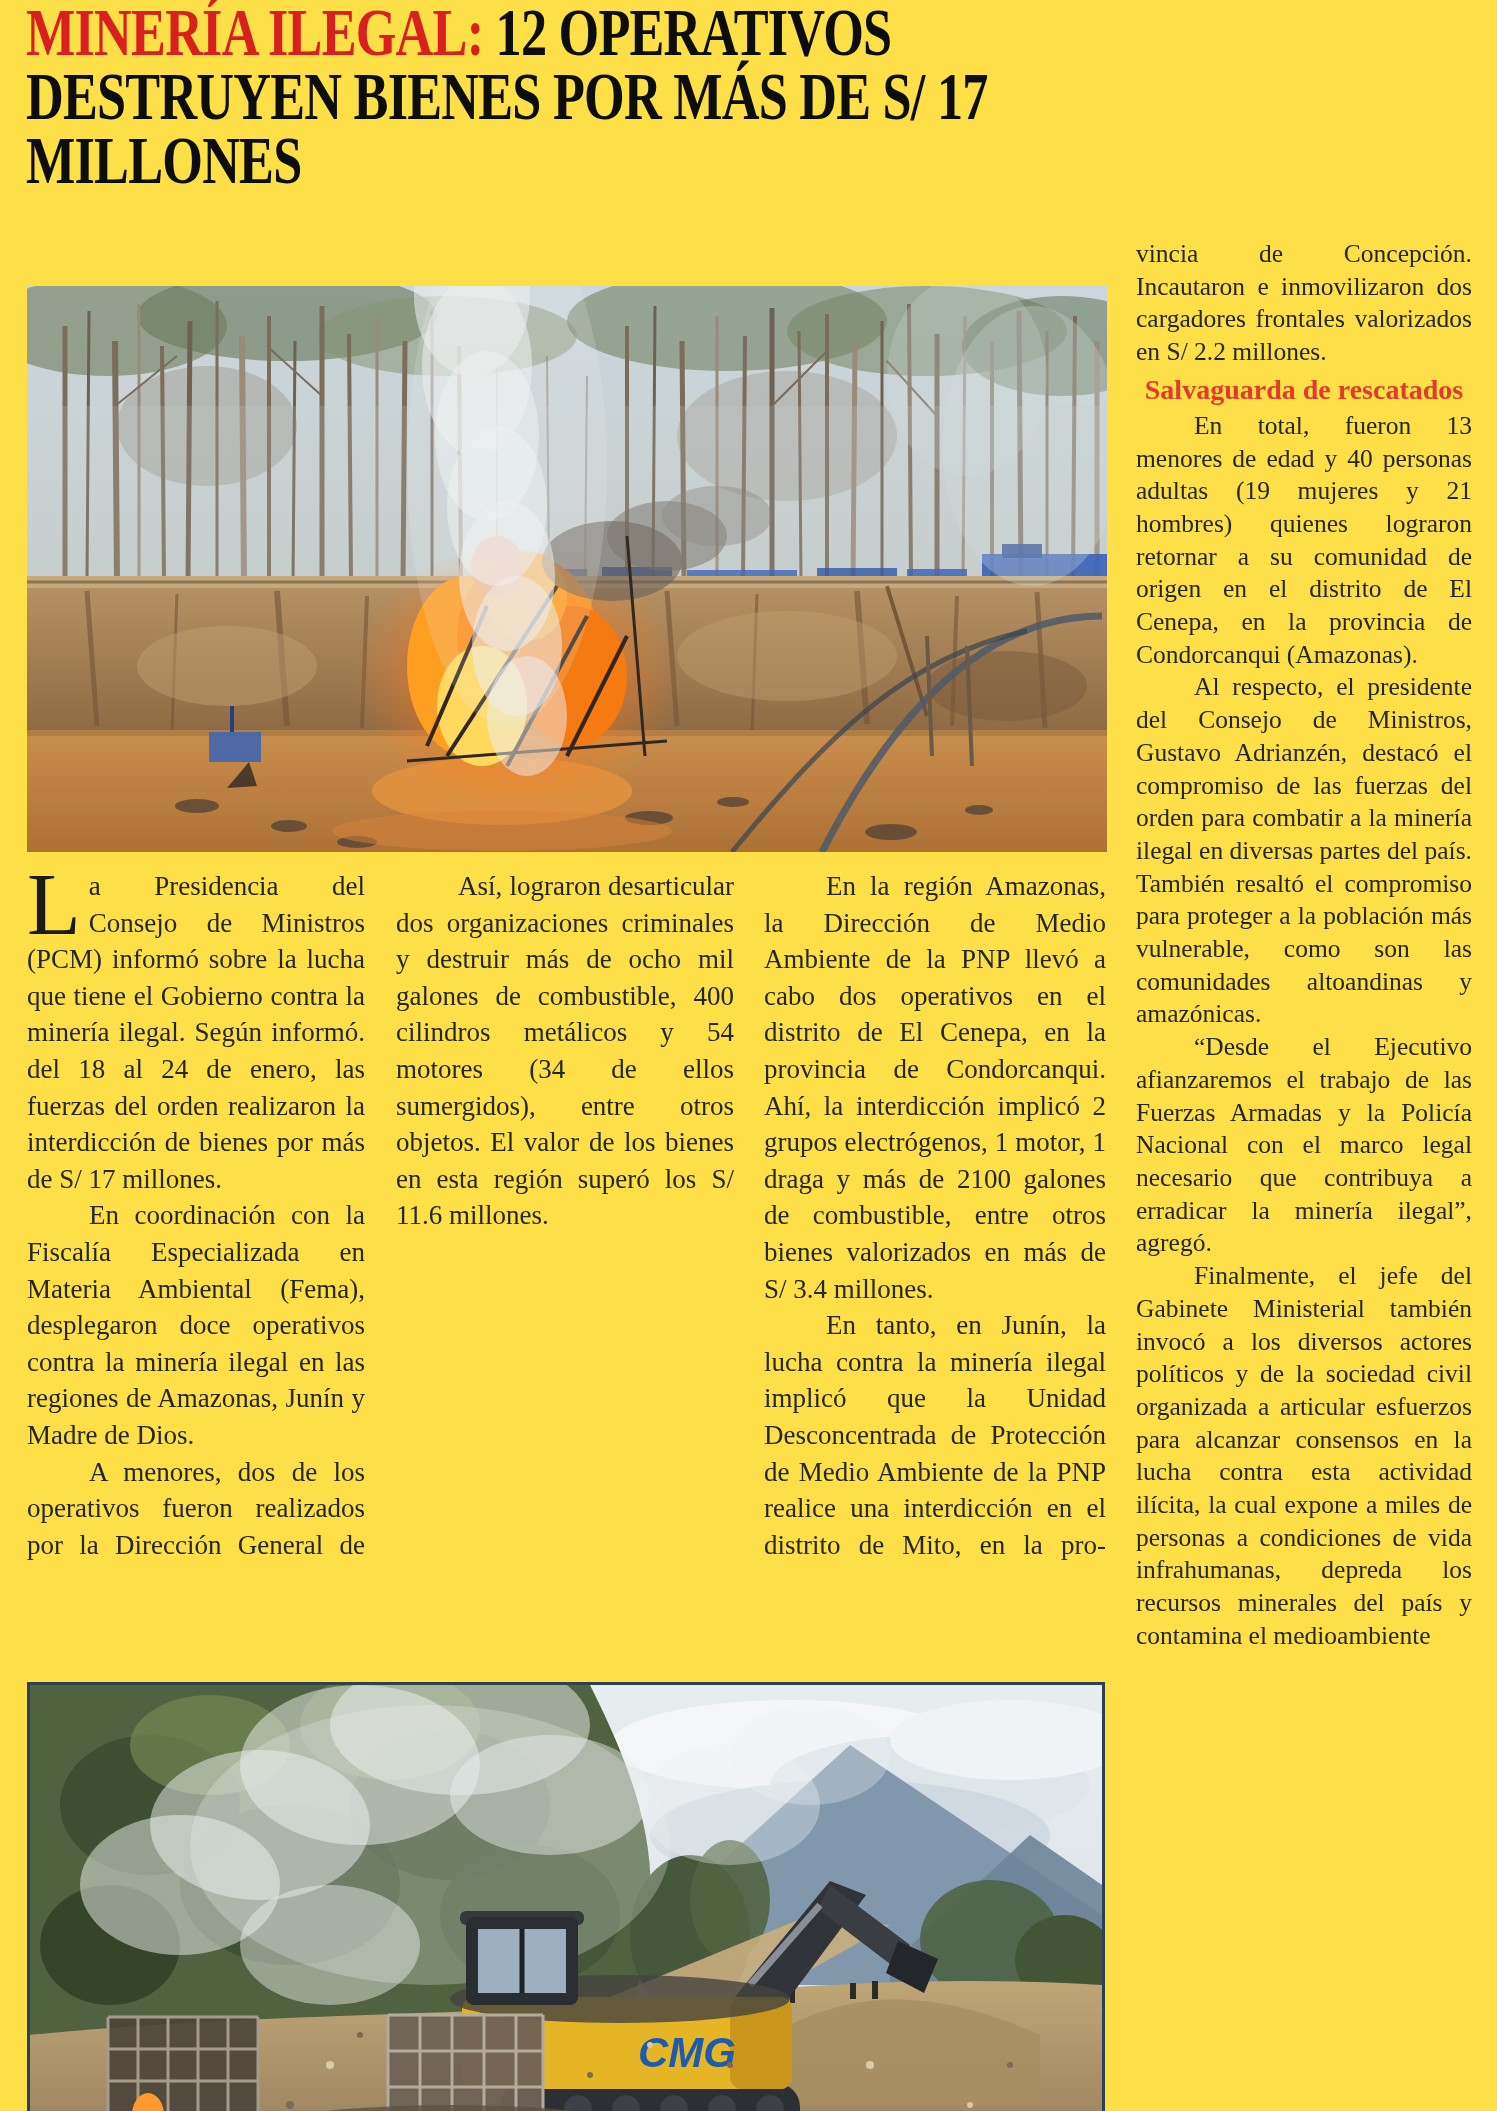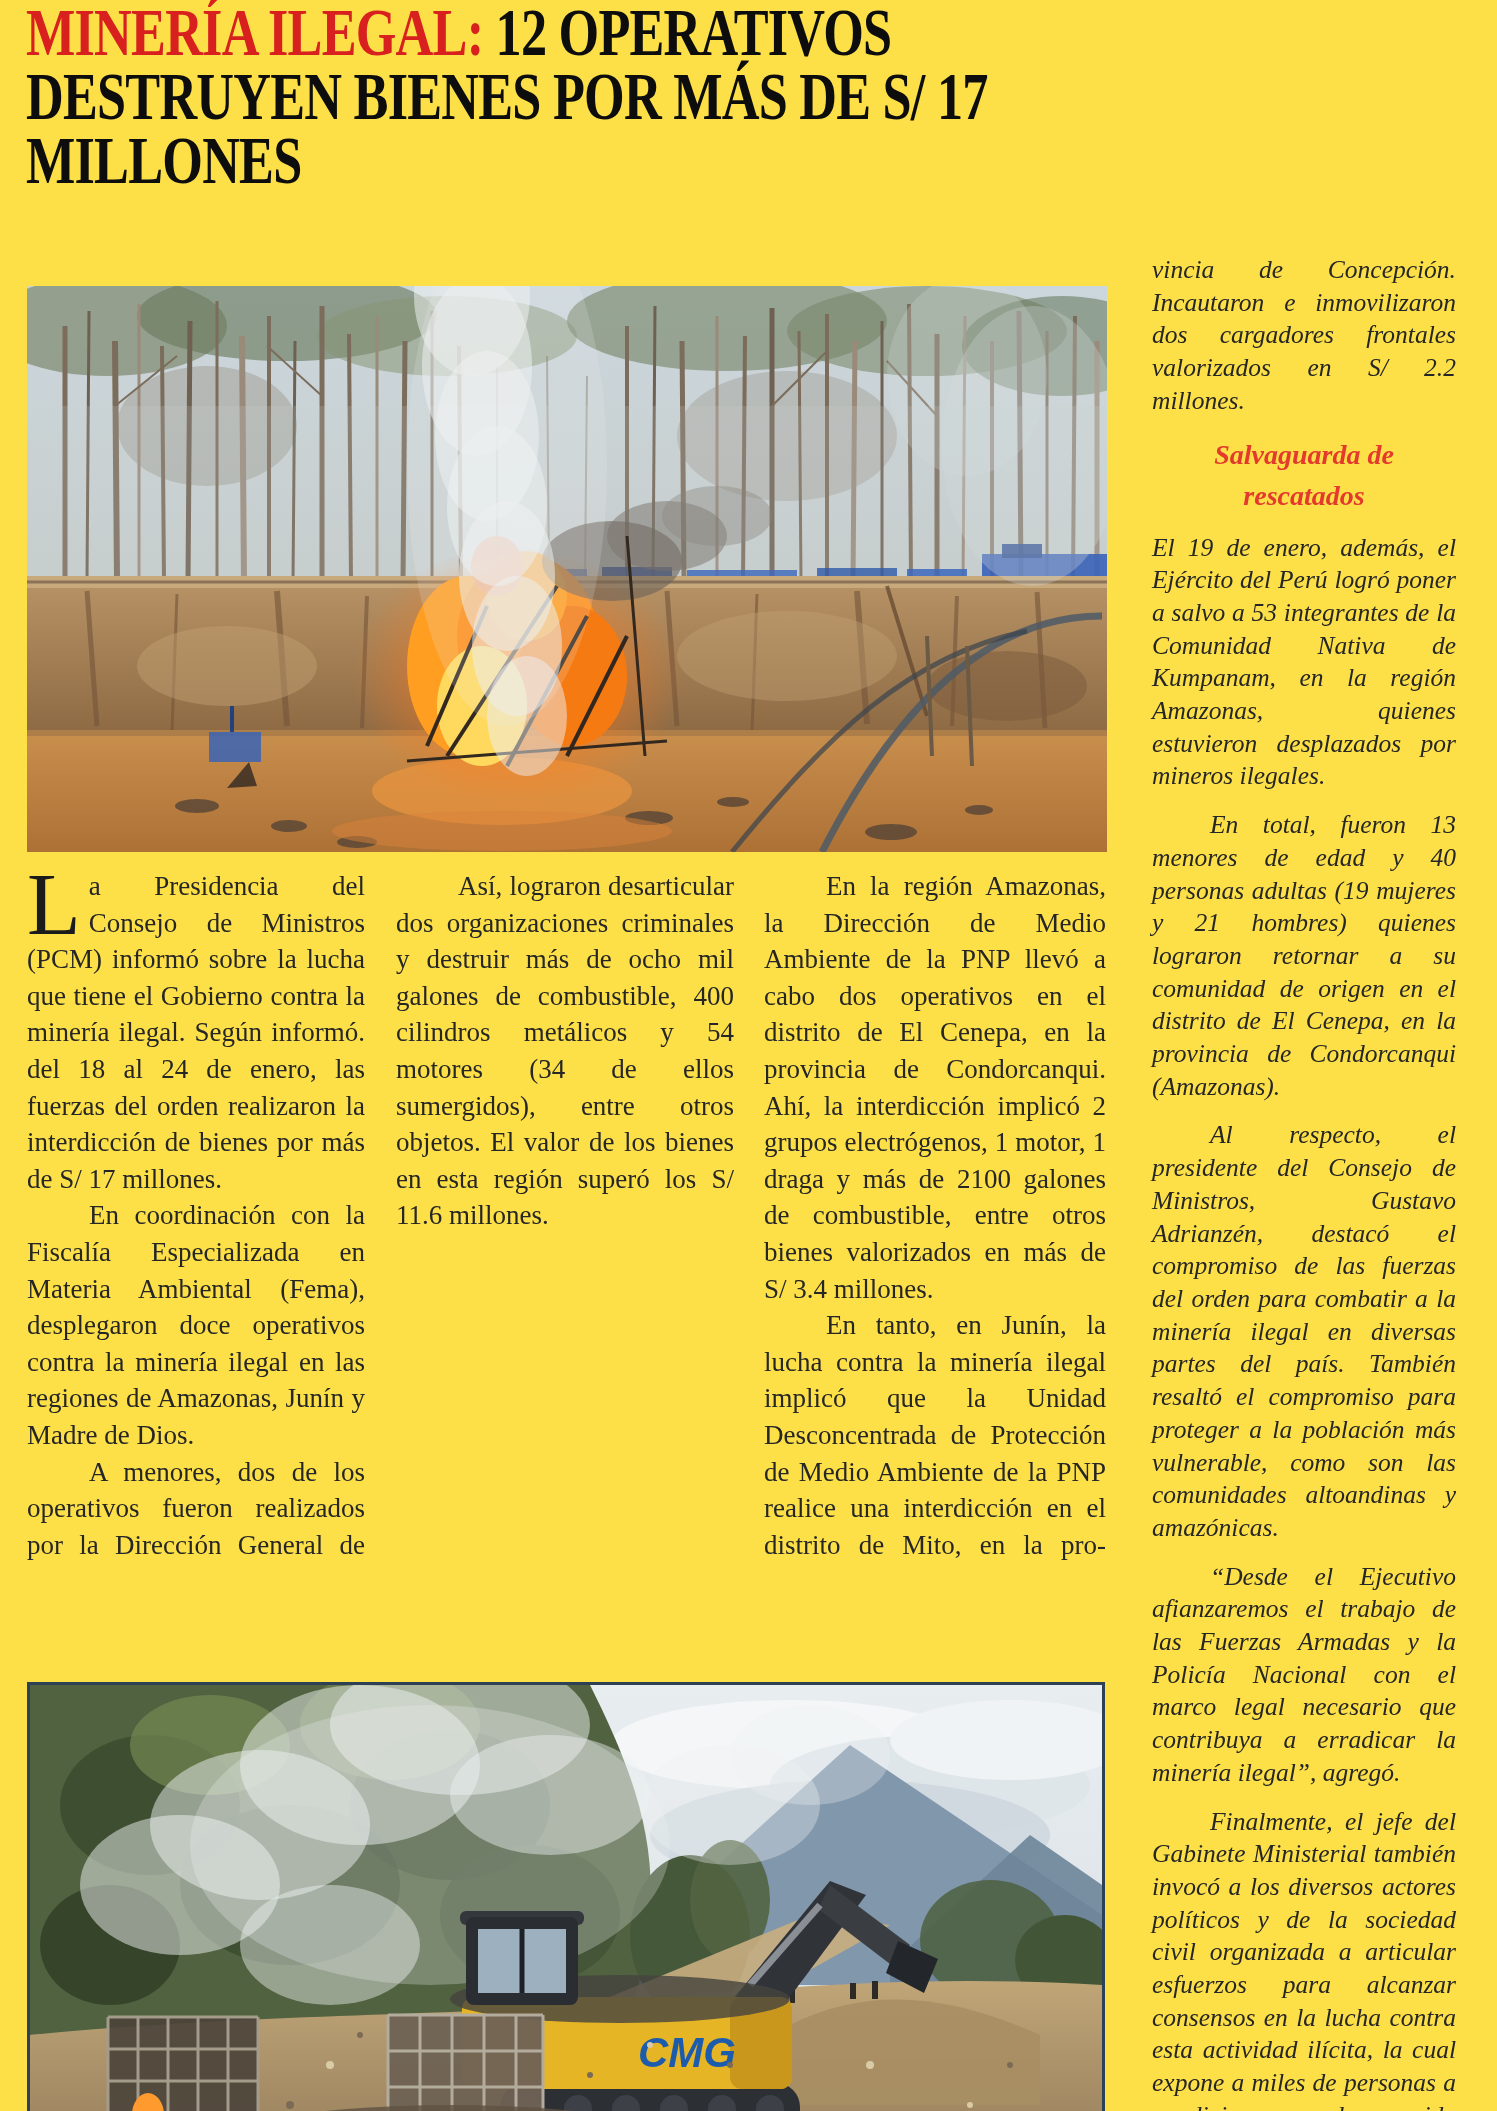--- a/index.html
+++ b/index.html
@@ -38,21 +38,21 @@
   .dropcap{
     float:left;font-size:88px;line-height:62px;padding:6px 8px 0 0;
     font-weight:400;color:#1b1b1b;
   }
   
   .sidebar{
     position:absolute;left:1136px;top:238px;width:336px;
     font-size:25.5px;line-height:32.7px;text-align:justify;color:#262626;
     hyphens:auto;-webkit-hyphens:auto;
   }
-  .sidebar p{margin:16px;padding:0;font-style:italic;}
+  .sidebar p{margin:0;padding:0;}
   .sidebar .ind{text-indent:58px;}
   .subhead{
     color:#e33a2d;font-weight:bold;font-size:28px;line-height:41px;
     text-align:center;margin:27px 6px 13px 6px;text-align-last:center;text-indent:0;
   }
 </style>
 </head>
 <body>
 
 <div class="page">
@@ -253,21 +253,20 @@
   </div>
 
   <div class="col" id="col3">
     <p class="ind">En la región Amazonas, la Dirección de Medio Ambiente de la PNP llevó a cabo dos operativos en el distrito de El Cenepa, en la provincia de Condorcanqui. Ahí, la interdicción implicó 2 grupos electrógenos, 1 motor, 1 draga y más de 2100 galones de combustible, entre otros bienes valorizados en más de S/ 3.4 millones.</p>
     <p class="ind cont">En tanto, en Junín, la lucha contra la minería ilegal implicó que la Unidad Desconcentrada de Protección de Medio Ambiente de la PNP realice una interdicción en el distrito de Mito, en la pro-</p>
   </div>
 
   <div class="sidebar">
     <p>vincia de Concepción. Incautaron e inmovilizaron dos cargadores frontales valorizados en S/ 2.2 millones.</p>
     <p class="subhead">Salvaguarda de rescatados</p>
-    <p>El 19 de enero, además, el Ejército del Perú logró poner a salvo a 53 integrantes de la Comunidad Nativa de Kumpanam, en la región Amazonas, quienes estuvieron desplazados por mineros ilegales.</p>
     <p class="ind">En total, fueron 13 menores de edad y 40 personas adultas (19 mujeres y 21 hombres) quienes lograron retornar a su comunidad de origen en el distrito de El Cenepa, en la provincia de Condorcanqui (Amazonas).</p>
     <p class="ind">Al respecto, el presidente del Consejo de Ministros, Gustavo Adrianzén, destacó el compromiso de las fuerzas del orden para combatir a la minería ilegal en diversas partes del país. También resaltó el compromiso para proteger a la población más vulnerable, como son las comunidades altoandinas y amazónicas.</p>
     <p class="ind">“Desde el Ejecutivo afianzaremos el trabajo de las Fuerzas Armadas y la Policía Nacional con el marco legal necesario que contribuya a erradicar la minería ilegal”, agregó.</p>
     <p class="ind">Finalmente, el jefe del Gabinete Ministerial también invocó a los diversos actores políticos y de la sociedad civil organizada a articular esfuerzos para alcanzar consensos en la lucha contra esta actividad ilícita, la cual expone a miles de personas a condiciones de vida infrahumanas, depreda los recursos minerales del país y contamina el medioambiente</p>
   </div>
 
   <figure class="photo-bottom" style="margin:0">
     <svg viewBox="0 0 1072 508" preserveAspectRatio="none">
       <defs>
         <linearGradient id="bsky" x1="0" y1="0" x2="0" y2="1">

